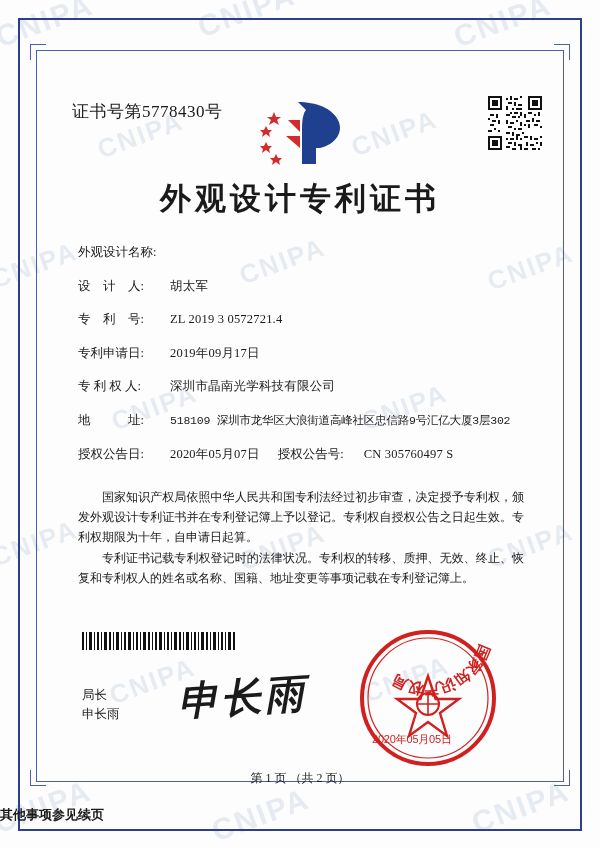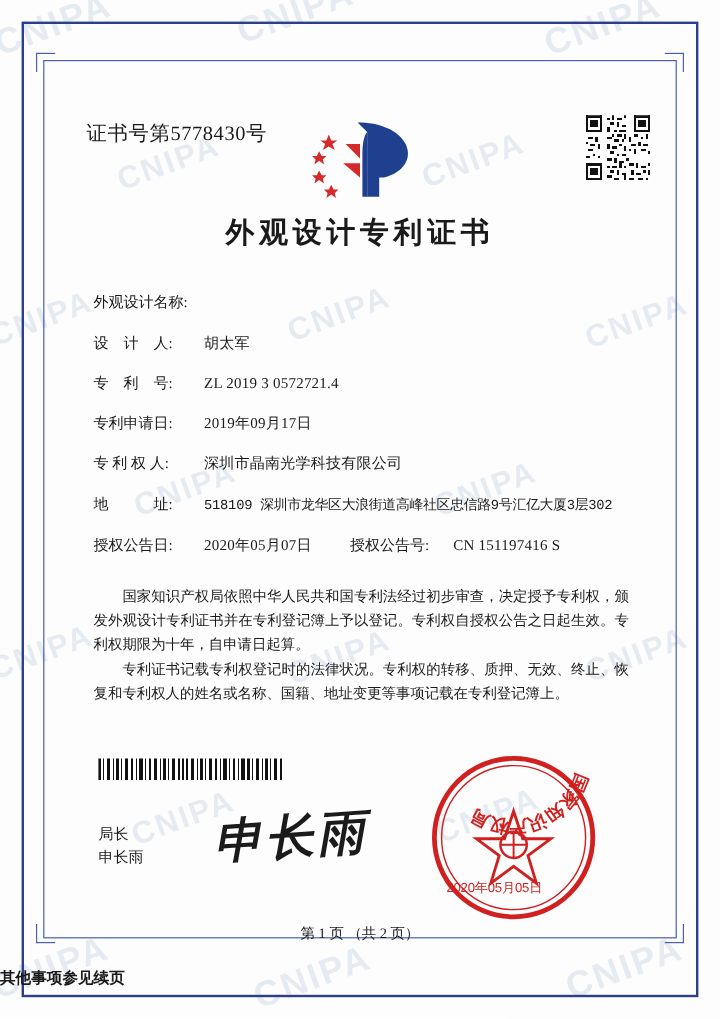--- a/index.html
+++ b/index.html
@@ -75,21 +75,21 @@
   .qr {
     position: absolute;
     right: 58px; top: 96px;
     width: 54px; height: 54px;
   }
 
   .title {
     position: absolute;
     left: 0; right: 0; top: 178px;
     text-align: center;
-    font-size: 24px;
+    font-size: 31px;
     font-weight: bold;
     letter-spacing: 4px;
     font-family: Liberation Sans, sans-serif;
   }
 
   .fields {
     position: absolute;
     left: 78px; top: 244px;
     width: 450px;
     font-size: 12.5px;
@@ -106,21 +106,21 @@
     white-space: nowrap;
   }
   .fval {
     flex: 1;
     letter-spacing: .2px;
   }
   .frow.pair .fval { flex: none; }
   .flabel2 {
     width: 86px;
     flex: none;
-    margin-left: 32px;
+    margin-left: 18px;
     white-space: nowrap;
   }
   .addr .fval { font-size: 11.5px; letter-spacing: -0.2px; font-family: Liberation Mono, monospace; }
 
   .para {
     position: absolute;
     left: 78px;
     width: 446px;
     font-size: 12px;
     line-height: 20px;
@@ -346,21 +346,21 @@
       <span class="fval">深圳市晶南光学科技有限公司</span>
     </div>
     <div class="frow addr">
       <span class="flabel">地　　　址:</span>
       <span class="fval">518109 深圳市龙华区大浪街道高峰社区忠信路9号汇亿大厦3层302</span>
     </div>
     <div class="frow pair">
       <span class="flabel">授权公告日:</span>
       <span class="fval">2020年05月07日</span>
       <span class="flabel2">授权公告号:</span>
-      <span class="fval">CN 151197416 S</span>
+      <span class="fval">CN 305760497 S</span>
     </div>
   </div>
 
   <div class="para p1">
     <span class="indent">国家知识产权局依照中华人民共和国专利法经过初步审查，决定授予专利权，颁发外观设计专利证书并在专利登记簿上予以登记。专利权自授权公告之日起生效。专利权期限为十年，自申请日起算。</span>
   </div>
   <div class="para p2">
     <span class="indent">专利证书记载专利权登记时的法律状况。专利权的转移、质押、无效、终止、恢复和专利权人的姓名或名称、国籍、地址变更等事项记载在专利登记簿上。</span>
   </div>
 

